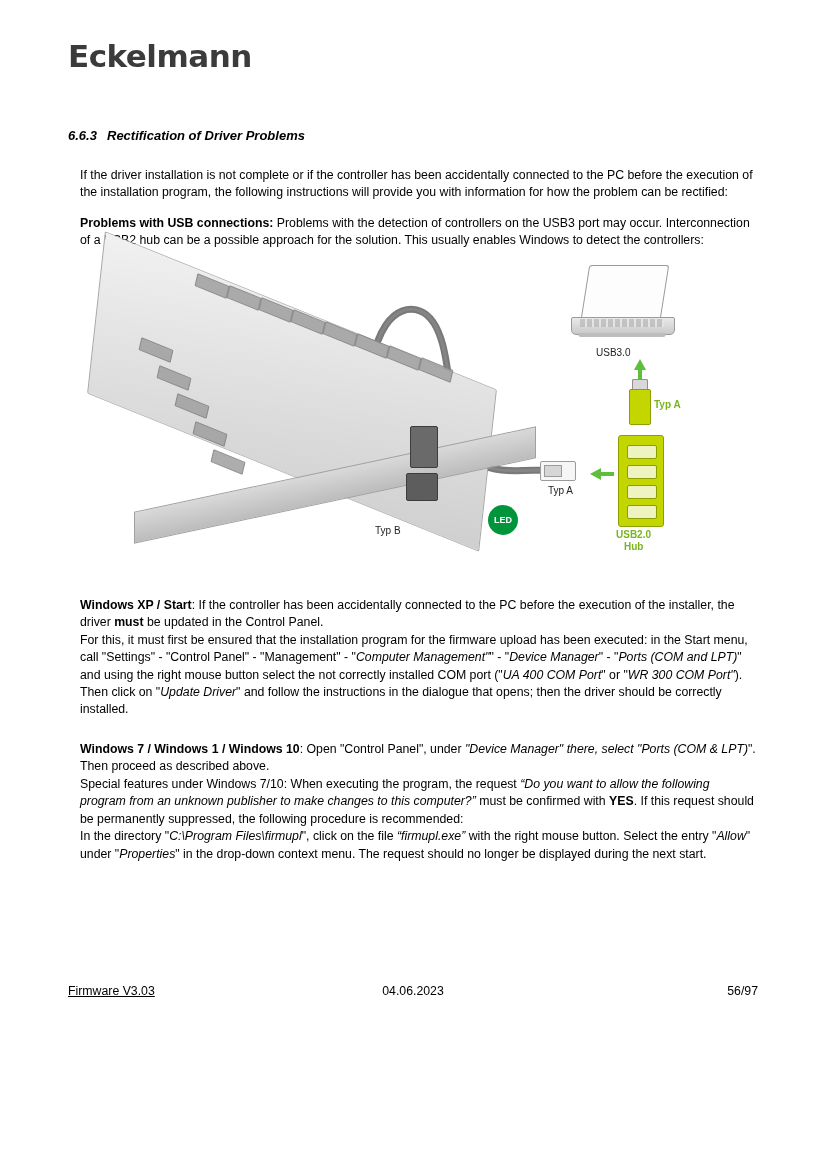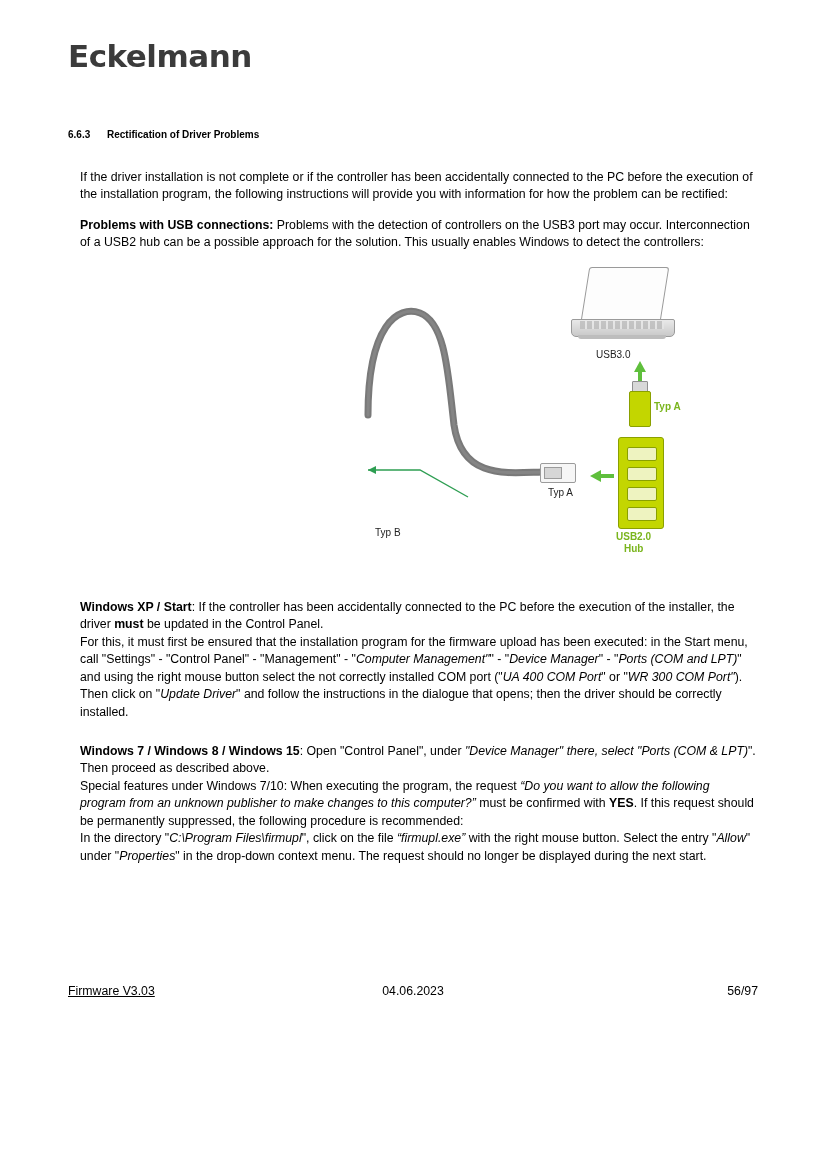--- a/index.html
+++ b/index.html
@@ -28,24 +28,25 @@
     letter-spacing: -0.5px;
     color: #3b3b3b;
   }
   .content {
     position: absolute;
     left: 68px;
     top: 128px;
     width: 690px;
   }
   h2.sec-title {
-    font-size: 10px;
+    font-size: 13px;
     font-weight: bold;
-    margin: 0 0 28px 0;
+    margin: 0 0 22px 0;
     line-height: 1.3;
+    font-style: italic;
   }
   h2.sec-title .num {
     display: inline-block;
     width: 39px;
   }
   p.body {
     font-size: 12.3px;
     line-height: 1.42;
     margin: 0 0 13px 12px;
     text-align: left;
@@ -282,20 +283,43 @@
 
       <svg class="cable" width="690" height="320" viewBox="0 0 690 320">
 
         <path d="M300 150 C 300 60, 330 40, 352 48 C 378 58, 380 110, 386 160 C 394 215, 440 208, 474 207" fill="none" stroke="#6e6e6e" stroke-width="7" stroke-linecap="round" opacity="0.92"></path>
         <path d="M300 150 C 300 60, 330 40, 352 48 C 378 58, 380 110, 386 160 C 394 215, 440 208, 474 207" fill="none" stroke="#8d8d8d" stroke-width="3" stroke-linecap="round" opacity="0.6"></path>
 
         <path d="M300 205 L 352 205 L 400 232" fill="none" stroke="#2e9e52" stroke-width="1.4"></path>
         <polygon points="300,205 308,201 308,209" fill="#2e9e52"></polygon>
       </svg>
 
+      <div class="ctrl">
+        <div class="ctrl-top"></div>
+        <div class="ctrl-side"></div>
+
+        <div class="term" style="left:108px; top:6px;"></div>
+        <div class="term" style="left:140px; top:18px;"></div>
+        <div class="term" style="left:172px; top:30px;"></div>
+        <div class="term" style="left:204px; top:42px;"></div>
+        <div class="term" style="left:236px; top:54px;"></div>
+        <div class="term" style="left:268px; top:66px;"></div>
+        <div class="term" style="left:300px; top:78px;"></div>
+        <div class="term" style="left:332px; top:90px;"></div>
+
+        <div class="term" style="left:52px; top:70px;"></div>
+        <div class="term" style="left:70px; top:98px;"></div>
+        <div class="term" style="left:88px; top:126px;"></div>
+        <div class="term" style="left:106px; top:154px;"></div>
+        <div class="term" style="left:124px; top:182px;"></div>
+
+        <div class="plug-b2"></div>
+        <div class="plug-b"></div>
+        <div class="led-dot">LED</div>
+      </div>
 
       <div class="fig-label" style="left:307px; top:262px;">Typ B</div>
       <div class="fig-label" style="left:480px; top:222px;">Typ A</div>
 
       <div class="laptop-screen"></div>
       <div class="laptop-base"></div>
       <div class="laptop-keys"></div>
       <div class="laptop-foot"></div>
       <div class="fig-label" style="left:528px; top:84px;">USB3.0</div>
 
@@ -320,21 +344,21 @@
     </div>
 
     <p class="body tight">
       <b>Windows XP / Start</b><span>: If the controller has been accidentally connected to the PC before the execution of the installer, the driver </span><b>must</b><span> be updated in the Control Panel.</span>
     </p>
     <p class="body">
       <span>For this, it must first be ensured that the installation program for the firmware upload has been executed: in the Start menu, call "Settings" - "Control Panel" - "Management" - "</span><i>Computer Management"</i><span>" - "</span><i>Device Manager</i><span>" - "</span><i>Ports (COM and LPT)</i><span>" and using the right mouse button select the not correctly installed COM port ("</span><i>UA 400 COM Port</i><span>" or "</span><i>WR 300 COM Port"</i><span>). Then click on "</span><i>Update Driver</i><span>" and follow the instructions in the dialogue that opens; then the driver should be correctly installed.</span>
     </p>
 
     <p class="body tight" style="margin-top:22px;">
-      <b>Windows 7 / Windows 8 / Windows 15</b><span>: Open "Control Panel", under </span><i>"Device Manager" there, select "Ports (COM &amp; LPT)</i><span>". Then proceed as described above.</span>
+      <b>Windows 7 / Windows 1 / Windows 10</b><span>: Open "Control Panel", under </span><i>"Device Manager" there, select "Ports (COM &amp; LPT)</i><span>". Then proceed as described above.</span>
     </p>
     <p class="body tight">
       <span>Special features under Windows 7/10: When executing the program, the request </span><i>“Do you want to allow the following program from an unknown publisher to make changes to this computer?”</i><span> must be confirmed with </span><b>YES</b><span>. If this request should be permanently suppressed, the following procedure is recommended:</span>
     </p>
     <p class="body">
       <span>In the directory "</span><i>C:\Program Files\firmupl</i><span>", click on the file </span><i>“firmupl.exe”</i><span> with the right mouse button. Select the entry "</span><i>Allow</i><span>" under "</span><i>Properties</i><span>" in the drop-down context menu. The request should no longer be displayed during the next start.</span>
     </p>
 
   </div>
 

